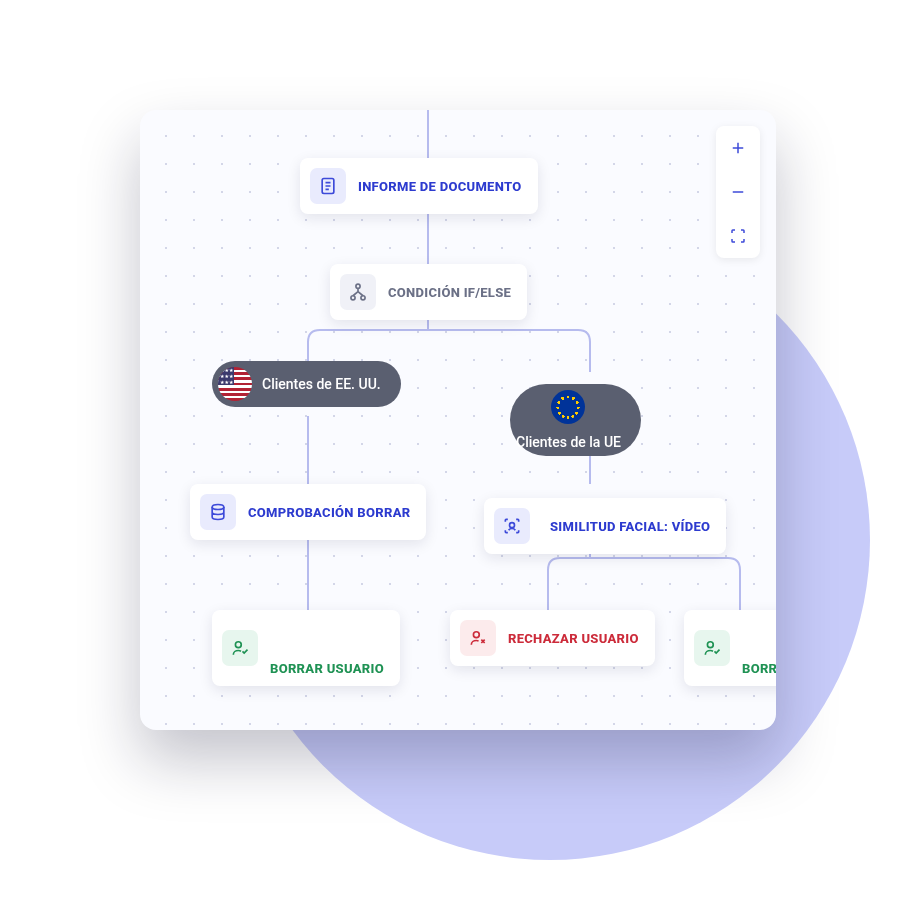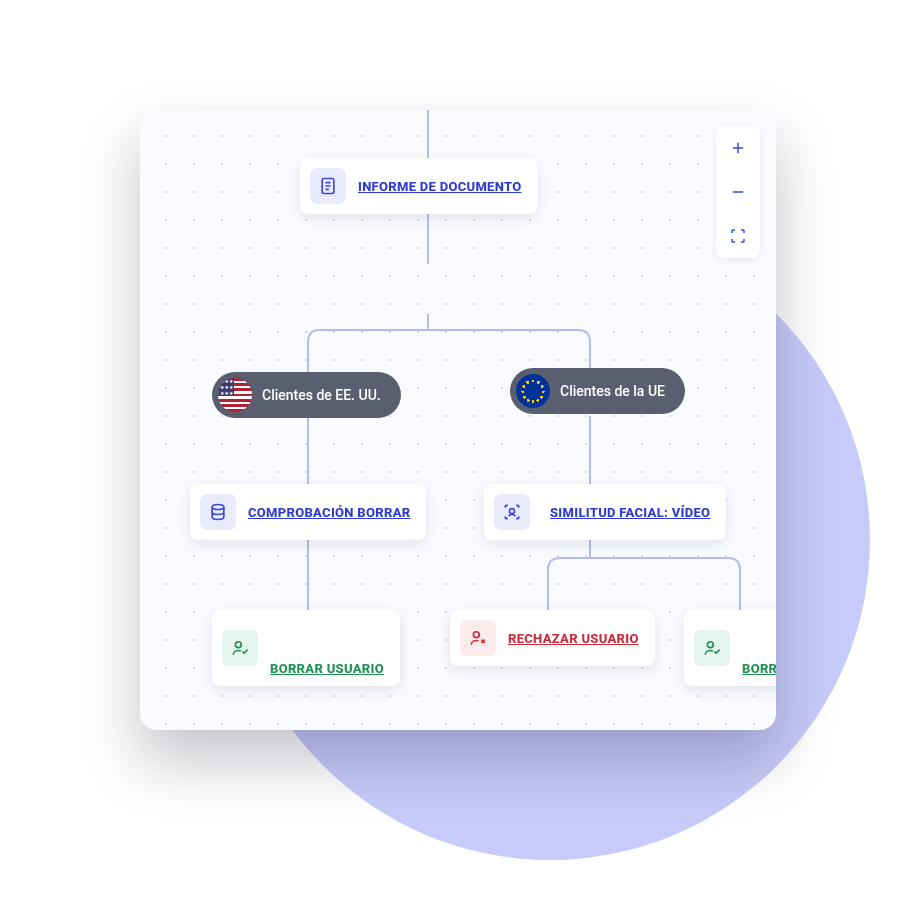--- a/index.html
+++ b/index.html
@@ -86,21 +86,20 @@
   align-items: center;
   justify-content: center;
   flex-shrink: 0;
 }
 .node-icon svg { width: 20px; height: 20px; }
 .node-label {
   font-size: 13px;
   font-weight: 800;
   letter-spacing: 0.3px;
   white-space: nowrap;
-  text-decoration: underline;
 }
 .color-blue { color: #2D3BCF; }
 .color-gray { color: #6B7086; }
 .color-green { color: #1F9254; margin-top: 41px; }
 .color-red { color: #CC2B3A; }
 .bg-blue { background: #E9EBFD; color: #3D4AD9; }
 .bg-gray { background: #F0F1F7; color: #6B7086; }
 .bg-green { background: #E7F6EE; color: #1F9254; }
 .bg-red { background: #FCEBEC; color: #CC2B3A; }
 
@@ -230,42 +229,53 @@
   <div class="node" style="left:160px; top:48px;">
     <div class="node-icon bg-blue">
       <svg viewBox="0 0 24 24" fill="none" stroke="currentColor" stroke-width="2">
           <rect x="5" y="3" width="14" height="18" rx="2"></rect>
           <path d="M9 8h6M9 12h6M9 16h4"></path>
         </svg>
     </div>
     <span class="node-label color-blue">INFORME DE DOCUMENTO</span>
   </div>
 
-
-  <div class="pill" style="left:72px; top:262px;">
+  <div class="node" style="left:190px; top:154px;">
+    <div class="node-icon bg-gray">
+      <svg viewBox="0 0 24 24" fill="none" stroke="currentColor" stroke-width="2">
+          <circle cx="12" cy="5" r="2.5"></circle>
+          <circle cx="6" cy="19" r="2.5"></circle>
+          <circle cx="18" cy="19" r="2.5"></circle>
+          <path d="M12 7.5v4M12 11.5 L6 16.5M12 11.5 L18 16.5"></path>
+        </svg>
+    </div>
+    <span class="node-label color-gray">CONDICIÓN IF/ELSE</span>
+  </div>
+
+  <div class="pill" style="left:72px; top:251px;">
     <div class="flag flag-us"></div>
     <span class="pill-label">Clientes de EE. UU.</span>
   </div>
 
-  <div class="pill" style="left:370px; top:258px;">
+  <div class="pill" style="left:370px; top:274px;flex-direction:column;">
     <div class="flag flag-eu"></div>
     <span class="pill-label">Clientes de la UE</span>
   </div>
 
   <div class="node" style="left:50px; top:374px;">
     <div class="node-icon bg-blue">
       <svg viewBox="0 0 24 24" fill="none" stroke="currentColor" stroke-width="2">
           <ellipse cx="12" cy="6" rx="7" ry="3"></ellipse>
           <path d="M5 6v6c0 1.66 3.13 3 7 3s7-1.34 7-3V6M5 12v6c0 1.66 3.13 3 7 3s7-1.34 7-3v-6"></path>
         </svg>
     </div>
     <span class="node-label color-blue">COMPROBACIÓN BORRAR</span>
   </div>
 
-  <div class="node" style="left:344px; top:374px;gap:20px;">
+  <div class="node" style="left:344px; top:388px;gap:20px;">
     <div class="node-icon bg-blue">
       <svg viewBox="0 0 24 24" fill="none" stroke="currentColor" stroke-width="2">
           <path d="M4 7V5a1 1 0 011-1h2M17 4h2a1 1 0 011 1v2M20 17v2a1 1 0 01-1 1h-2M7 20H5a1 1 0 01-1-1v-2"></path>
           <circle cx="12" cy="11" r="3"></circle>
           <path d="M8 17c1-1.5 2.5-2 4-2s3 .5 4 2"></path>
         </svg>
     </div>
     <span class="node-label color-blue">SIMILITUD FACIAL: VÍDEO</span>
   </div>
 

